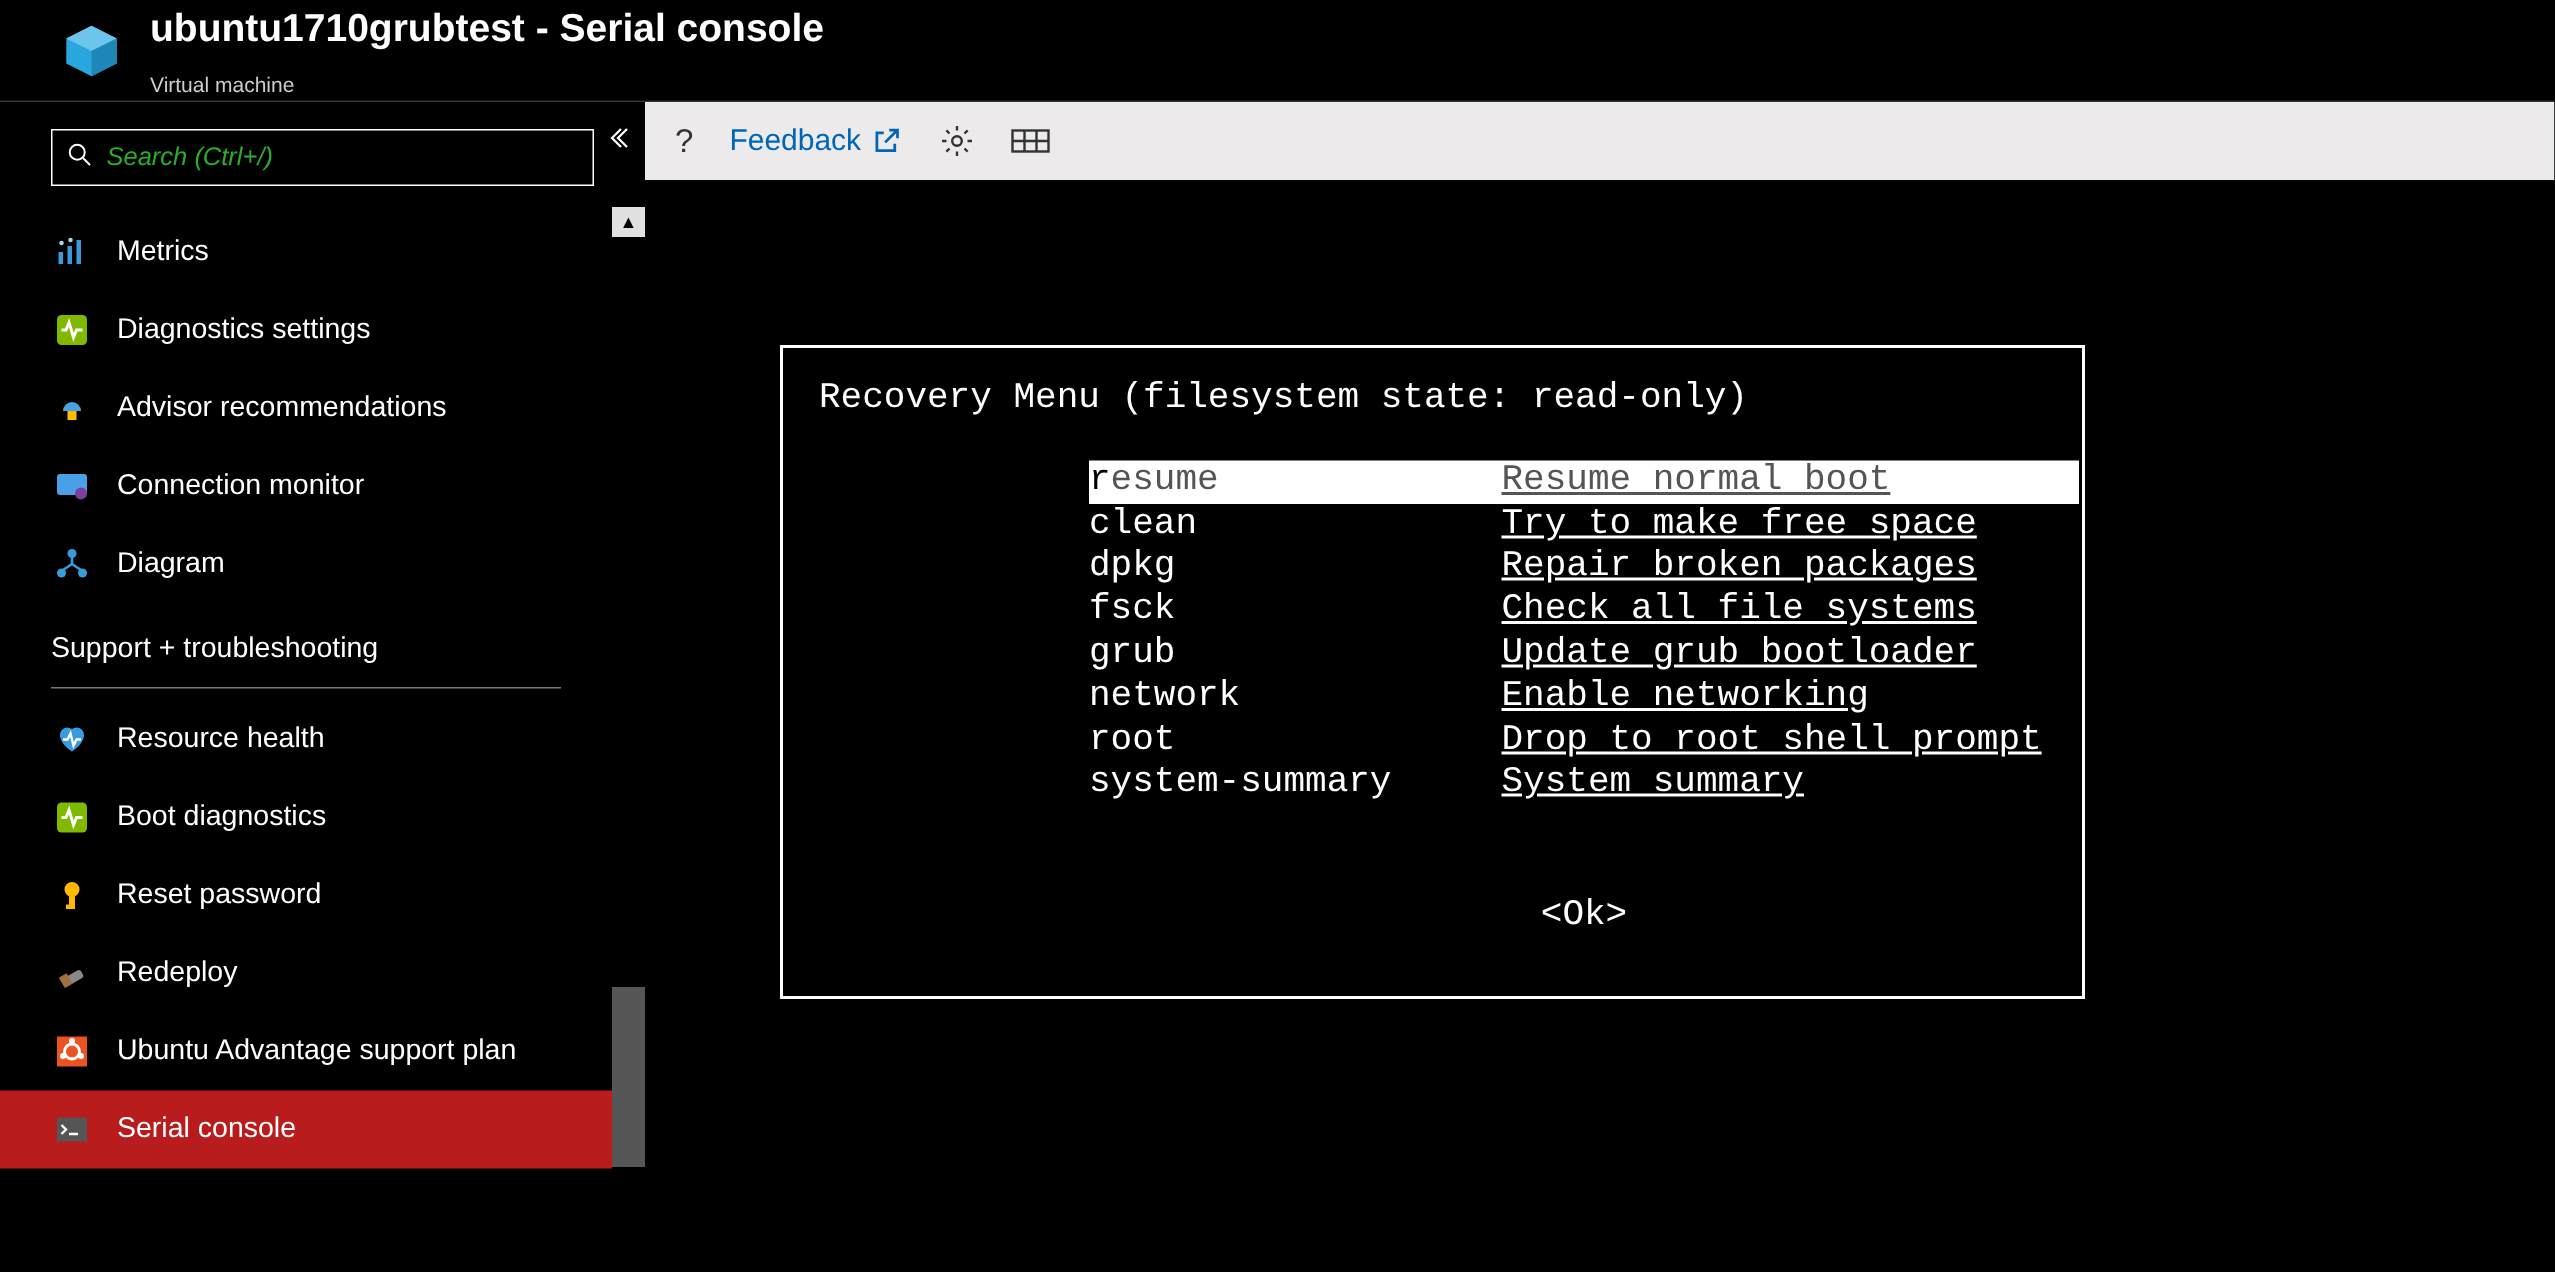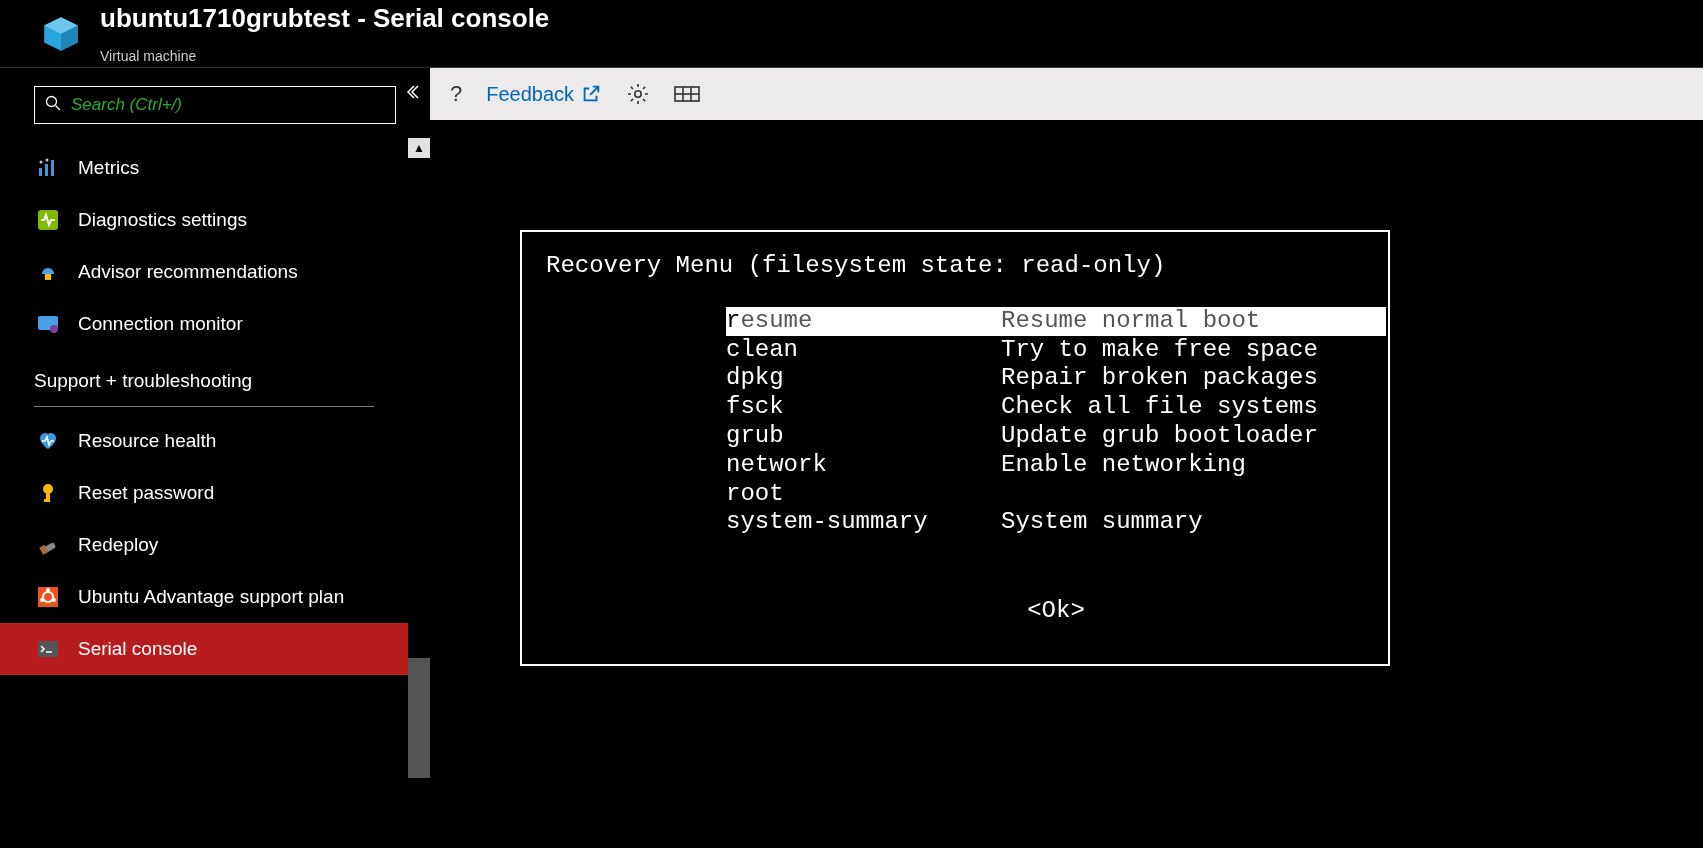--- a/index.html
+++ b/index.html
@@ -173,21 +173,21 @@
     display:flex;
     padding: 0;
     margin-left: 180px;
     width: 660px;
   }
   .menu-row.selected {
     background:#ffffff;
     color:#555;
   }
   .menu-key { width: 275px; }
-  .menu-desc { flex:1; }
+  .menu-desc { flex:1;text-decoration:underline; }
   .first-letter { color:#000; }
   .ok-row {
     text-align:center;
     margin-top: 60px;
     margin-left: 180px;
     width: 660px;
   }
 </style>
 </head>
 <body>
@@ -256,30 +256,50 @@
         </li>
         <li class="nav-item">
           <span class="nav-icon">
             <svg width="24" height="24">
               <rect x="2" y="4" width="20" height="14" rx="2" fill="#4aa0e6"></rect>
               <circle cx="18" cy="17" r="4" fill="#7b3fa0"></circle>
             </svg>
           </span>
           <span>Connection monitor</span>
         </li>
+        <li class="nav-item">
+          <span class="nav-icon">
+            <svg width="24" height="24">
+              <circle cx="12" cy="5" r="3" fill="#3a9bdc"></circle>
+              <circle cx="5" cy="18" r="3" fill="#3a9bdc"></circle>
+              <circle cx="19" cy="18" r="3" fill="#3a9bdc"></circle>
+              <path d="M12 8v4M12 12l-6 4M12 12l6 4" stroke="#3a9bdc" stroke-width="1.8" fill="none"></path>
+            </svg>
+          </span>
+          <span>Diagram</span>
+        </li>
         <div class="section-header">Support + troubleshooting</div>
         <hr class="section-divider">
         <li class="nav-item">
           <span class="nav-icon">
             <svg width="24" height="24">
               <path d="M12 20s-8-5-8-11a5 5 0 0 1 8-4 5 5 0 0 1 8 4c0 6-8 11-8 11z" fill="#3a9bdc"></path>
               <path d="M6 12h3l2-4 2 8 2-4h3" stroke="#fff" stroke-width="1.6" fill="none"></path>
             </svg>
           </span>
           <span>Resource health</span>
+        </li>
+        <li class="nav-item">
+          <span class="nav-icon">
+            <svg width="24" height="24">
+              <rect x="2" y="2" width="20" height="20" rx="3" fill="#7fba00"></rect>
+              <path d="M5 12h3l2-5 3 10 2-5h4" stroke="#fff" stroke-width="2" fill="none"></path>
+            </svg>
+          </span>
+          <span>Boot diagnostics</span>
         </li>
         <li class="nav-item">
           <span class="nav-icon">
             <svg width="24" height="24">
               <circle cx="12" cy="8" r="5" fill="#ffb900"></circle>
               <rect x="10" y="12" width="4" height="9" fill="#ffb900"></rect>
               <rect x="8" y="18" width="4" height="3" fill="#ffb900"></rect>
             </svg>
           </span>
           <span>Reset password</span>
@@ -370,20 +390,21 @@
             <div class="menu-row">
               <span class="menu-key">grub</span>
               <span class="menu-desc">Update grub bootloader</span>
             </div>
             <div class="menu-row">
               <span class="menu-key">network</span>
               <span class="menu-desc">Enable networking</span>
             </div>
             <div class="menu-row">
               <span class="menu-key">root</span>
+              <span class="menu-desc">Drop to root shell prompt</span>
             </div>
             <div class="menu-row">
               <span class="menu-key">system-summary</span>
               <span class="menu-desc">System summary</span>
             </div>
           </div>
         <div class="ok-row">&lt;Ok&gt;</div>
       </div>
     </div>
   </div>

